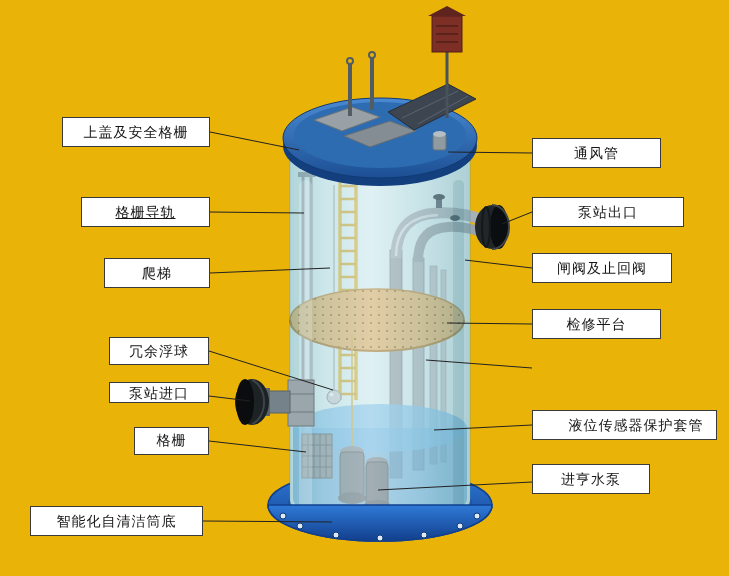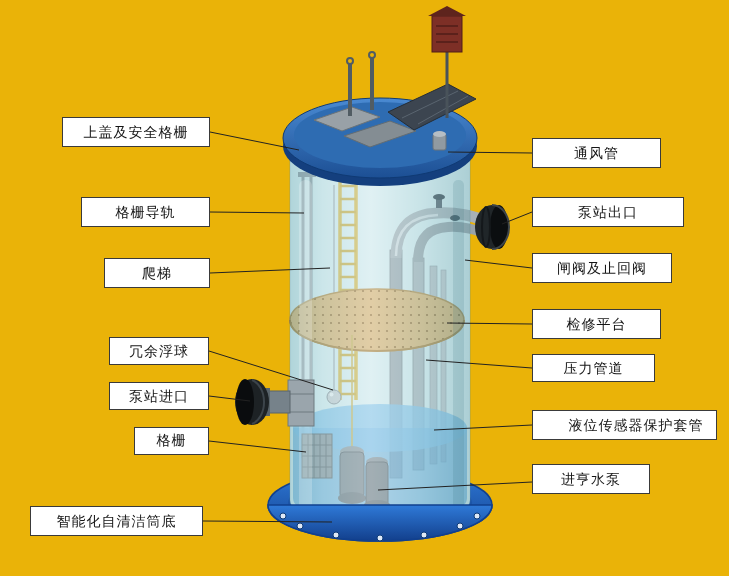--- a/index.html
+++ b/index.html
@@ -220,28 +220,27 @@
       <line x1="532" y1="212" x2="502" y2="224"></line>
       <line x1="532" y1="268" x2="465" y2="260"></line>
       <line x1="532" y1="324" x2="447" y2="323"></line>
       <line x1="532" y1="368" x2="426" y2="360"></line>
       <line x1="532" y1="425" x2="434" y2="430"></line>
       <line x1="532" y1="482" x2="378" y2="490"></line>
     </g>
   </svg>
 
   <div class="label" style="left:62px;  top:117px; width:148px; height:30px;">上盖及安全格栅</div>
-  <div class="label" style="left:81px;  top:197px; width:129px; height:30px;">格栅导轨</div>
+  <div class="label" style="left:81px;  top:197px; width:129px; height:30px;text-decoration:underline;">格栅导轨</div>
   <div class="label" style="left:104px; top:258px; width:106px; height:30px;">爬梯</div>
   <div class="label" style="left:109px; top:337px; width:100px; height:28px;">冗余浮球</div>
-  <div class="label" style="left:109px; top:382px; width:100px; height:28px;">泵站进口</div>
+  <div class="label" style="left:109px; top:382px; width:100px; height:21px;">泵站进口</div>
   <div class="label" style="left:134px; top:427px; width:75px;  height:28px;font-family:Liberation Mono, monospace;">格栅</div>
   <div class="label" style="left:30px;  top:506px; width:173px; height:30px;">智能化自清洁筒底</div>
 
   <div class="label" style="left:532px; top:138px; width:129px; height:30px;">通风管</div>
   <div class="label" style="left:532px; top:197px; width:152px; height:30px;">泵站出口</div>
   <div class="label" style="left:532px; top:253px; width:140px; height:30px;">闸阀及止回阀</div>
   <div class="label" style="left:532px; top:309px; width:129px; height:30px;">检修平台</div>
-  <div class="label" style="left:532px; top:354px; width:123px; height:28px;">压力管道</div>
   <div class="label" style="left:532px; top:410px; width:185px; height:30px;padding-left:23px;">液位传感器保护套管</div>
   <div class="label" style="left:532px; top:464px; width:118px; height:30px;">进亨水泵</div>
 
 </div>
 
 </body></html>

